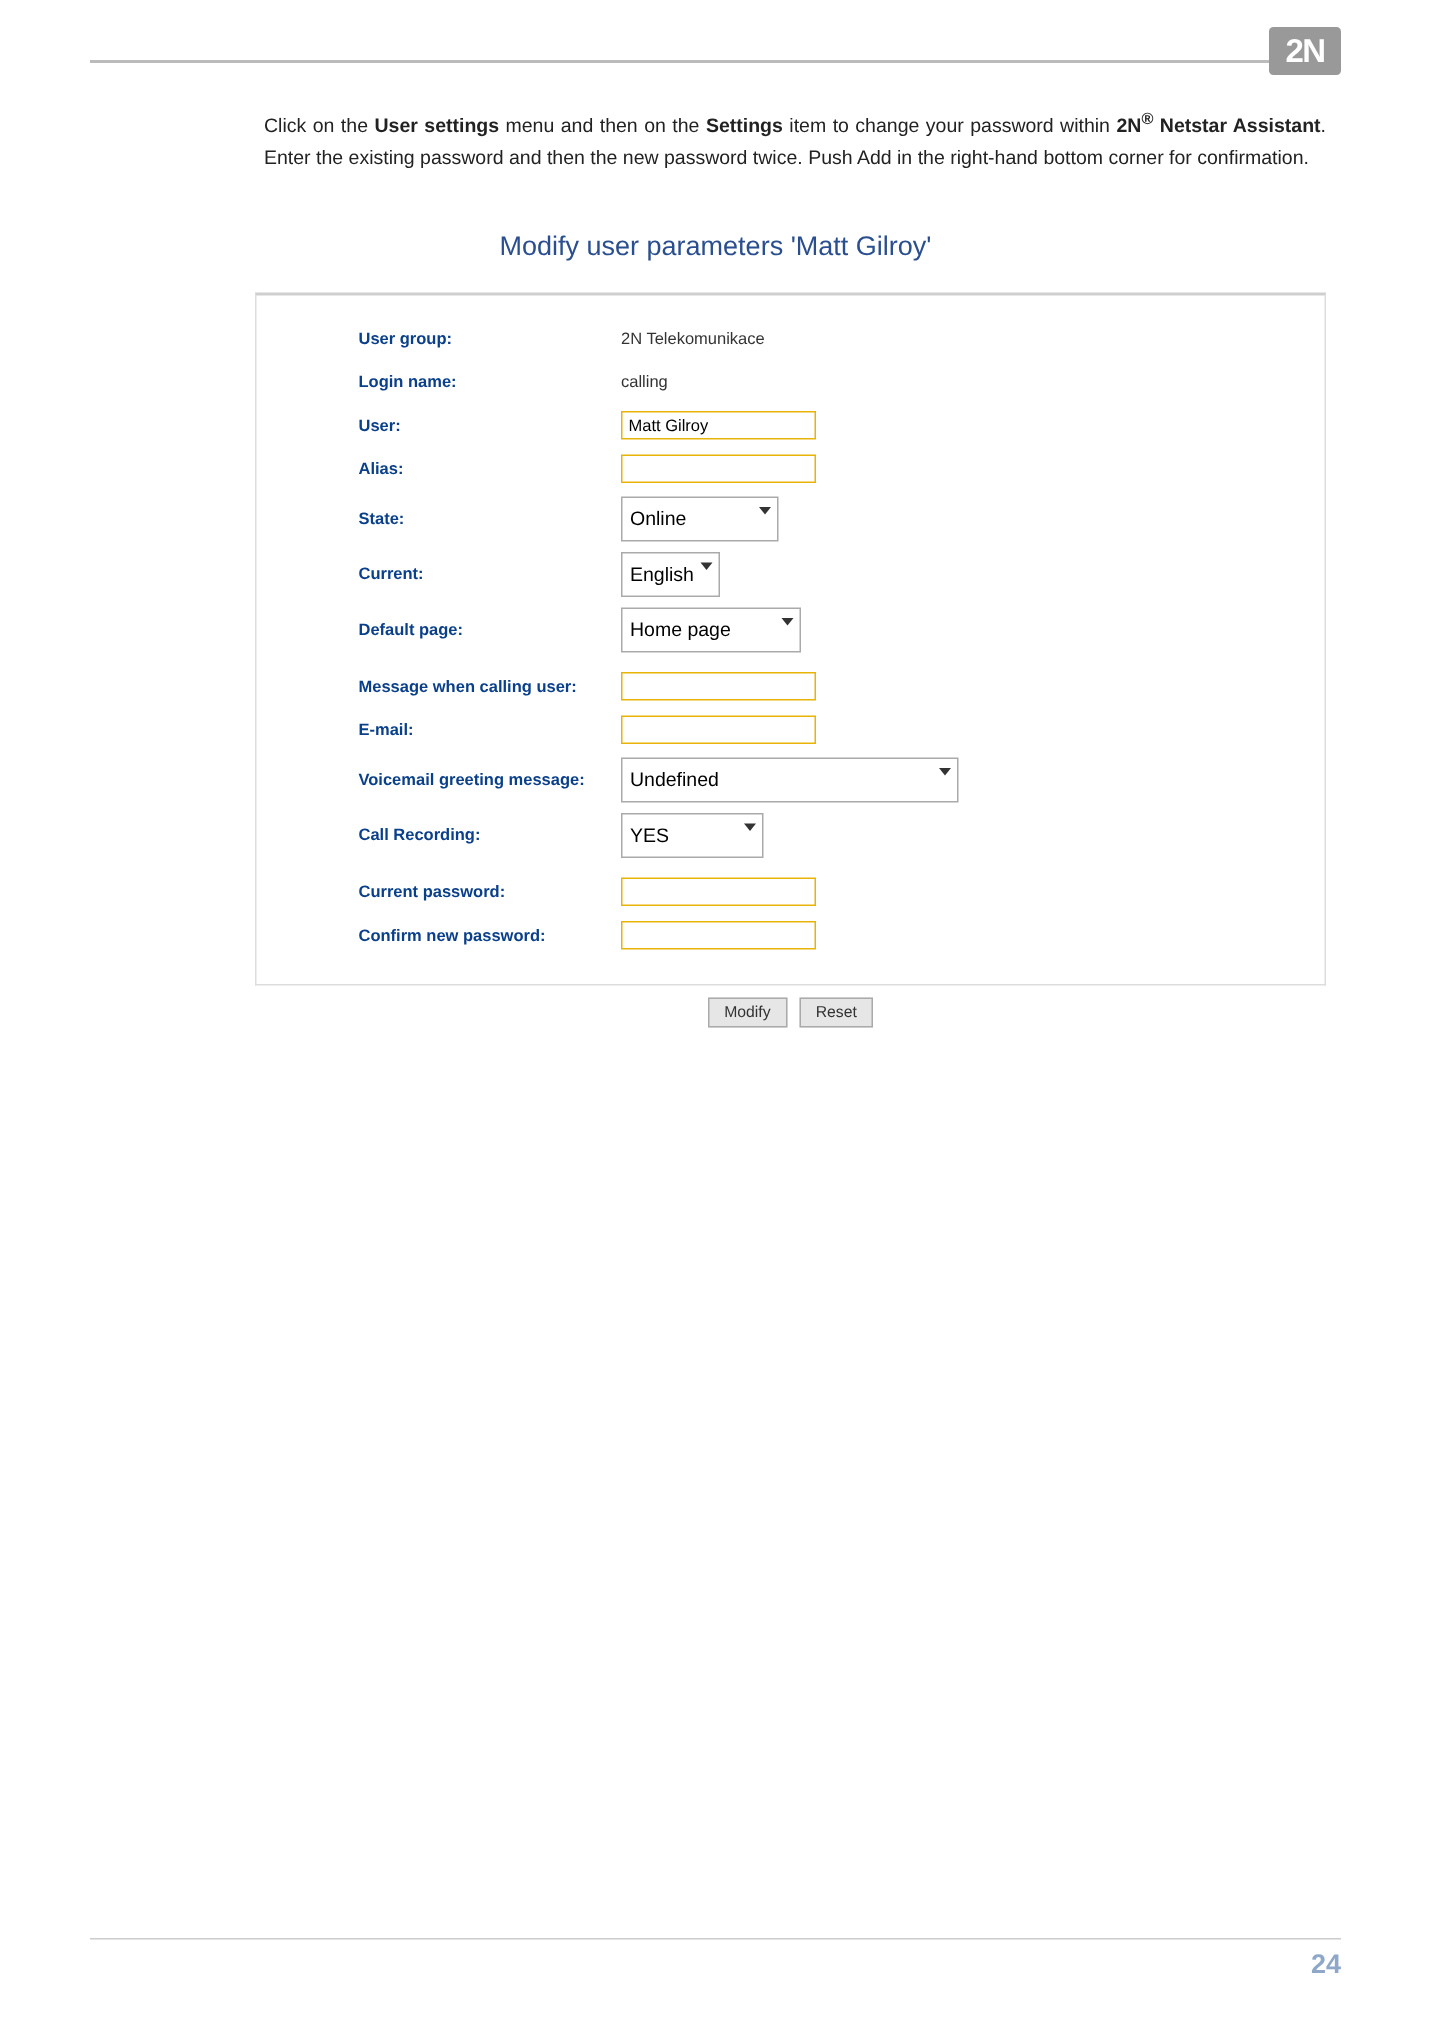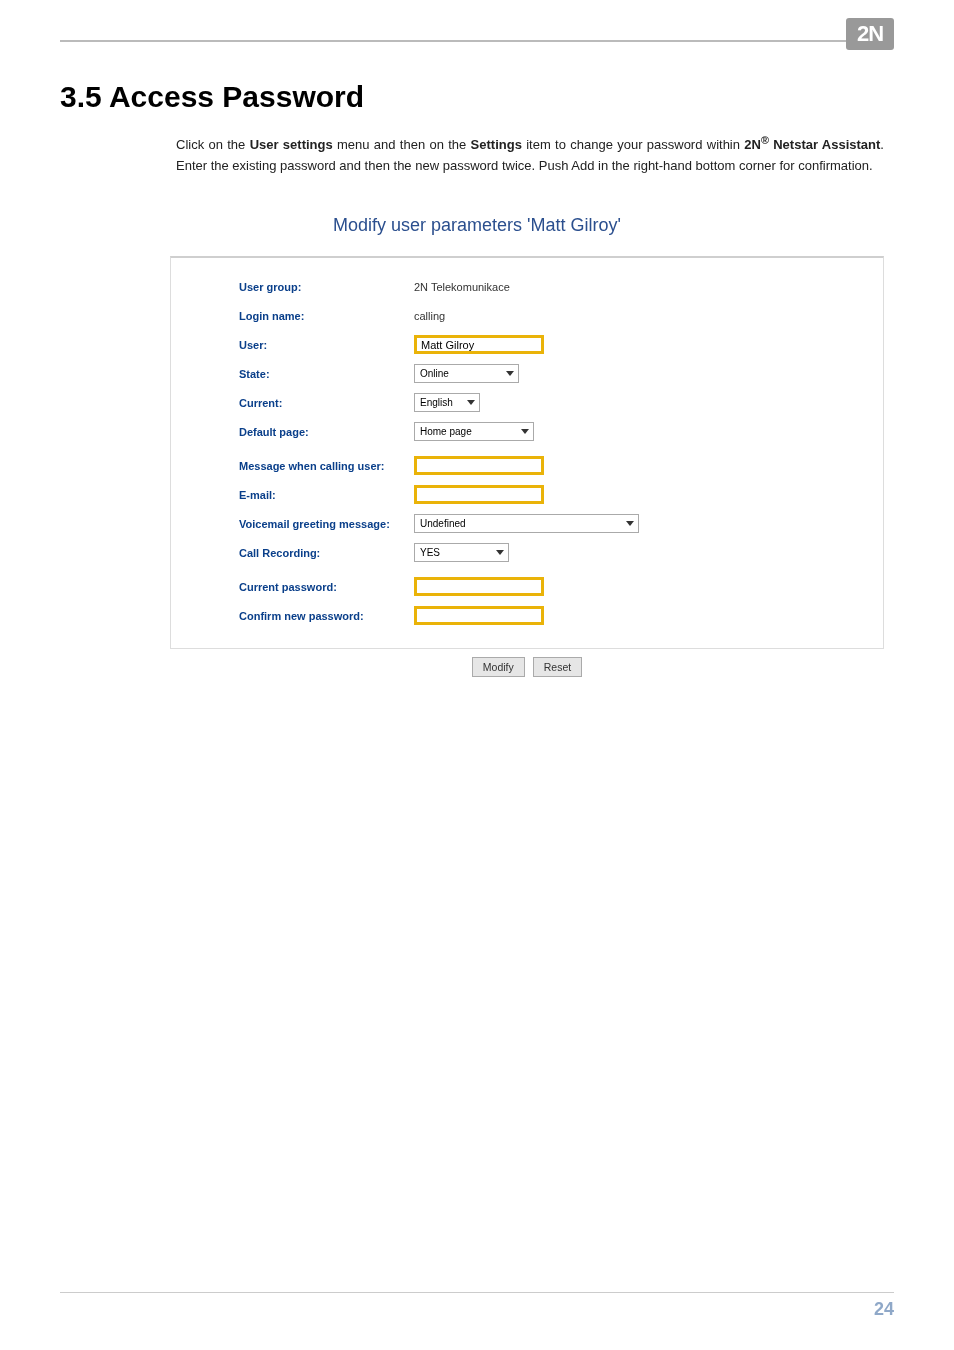--- a/index.html
+++ b/index.html
@@ -88,32 +88,32 @@
       font-weight: bold;
       font-size: 11px;
       flex-shrink: 0;
       margin-left: 48px;
     }
     .form-value {
       color: #333;
       font-size: 11px;
     }
     .text-input {
-      border: 3px solid #eab308;
+      border: 1px solid #eab308;
       height: 19px;
       padding: 1px 4px;
       font-size: 11px;
       font-family: inherit;
       background: #fff;
     }
     .select-box {
       border: 1px solid #aaa;
-      height: 19px;
+      height: 30px;
       padding: 0 20px 0 5px;
-      font-size: 10px;
+      font-size: 13px;
       background: #fff;
       position: relative;
       display: inline-flex;
       align-items: center;
       cursor: pointer;
     }
     .select-box .caret {
       position: absolute;
       right: 4px;
       top: 6px;
@@ -166,21 +166,20 @@
       margin-top: 6px;
     }
   </style>
 </head>
 <body>
 
 <div class="page">
   <div class="logo">2N</div>
   <div class="top-rule"></div>
 
-  <h1 class="heading">3.5 Access Password</h1>
 
   <p class="intro">
     <span>Click on the </span><b>User settings</b><span> menu and then on the </span><b>Settings</b><span> item to change your password within </span><b><span>2N</span><sup>®</sup><span> Netstar Assistant</span></b><span>. Enter the existing password and then the new password twice. Push Add in the right-hand bottom corner for confirmation.</span>
   </p>
 
   <div class="panel-title">Modify user parameters 'Matt Gilroy'</div>
 
   <div class="form-panel">
 
     <div class="form-row">
@@ -191,20 +190,24 @@
     <div class="form-row">
       <div class="form-label">Login name:</div>
       <div class="form-value">calling</div>
     </div>
 
     <div class="form-row">
       <div class="form-label">User:</div>
       <input class="text-input" style="width: 130px;" value="Matt Gilroy">
     </div>
 
+    <div class="form-row">
+      <div class="form-label">Alias:</div>
+      <input class="text-input" style="width: 130px;" value="">
+    </div>
 
     <div class="form-row">
       <div class="form-label">State:</div>
       <div class="select-box" style="width:105px">
         <span>Online</span>
         <span class="caret"></span>
       </div>
     </div>
 
     <div class="form-row">

